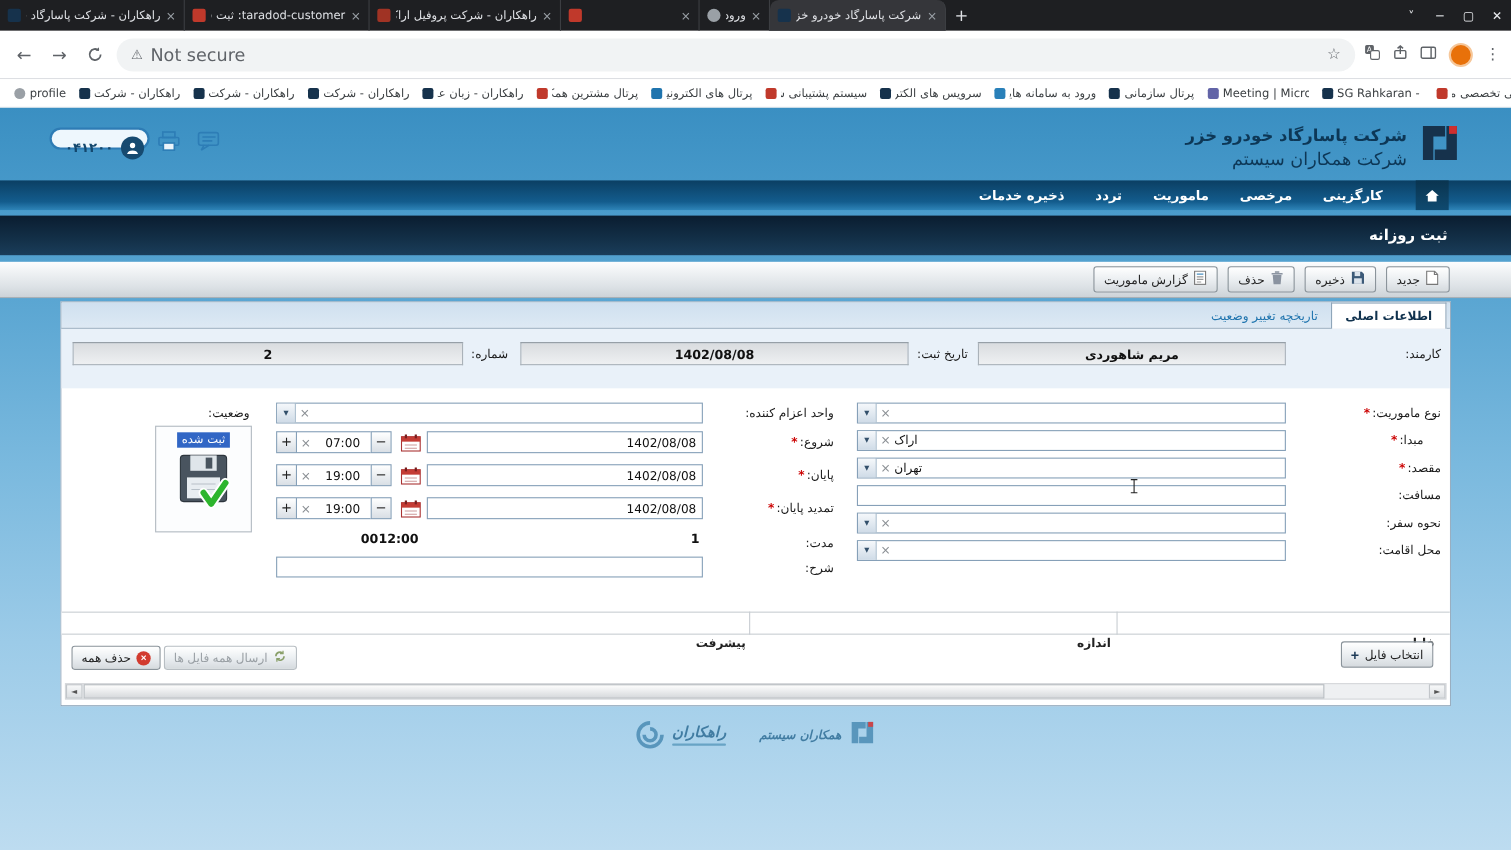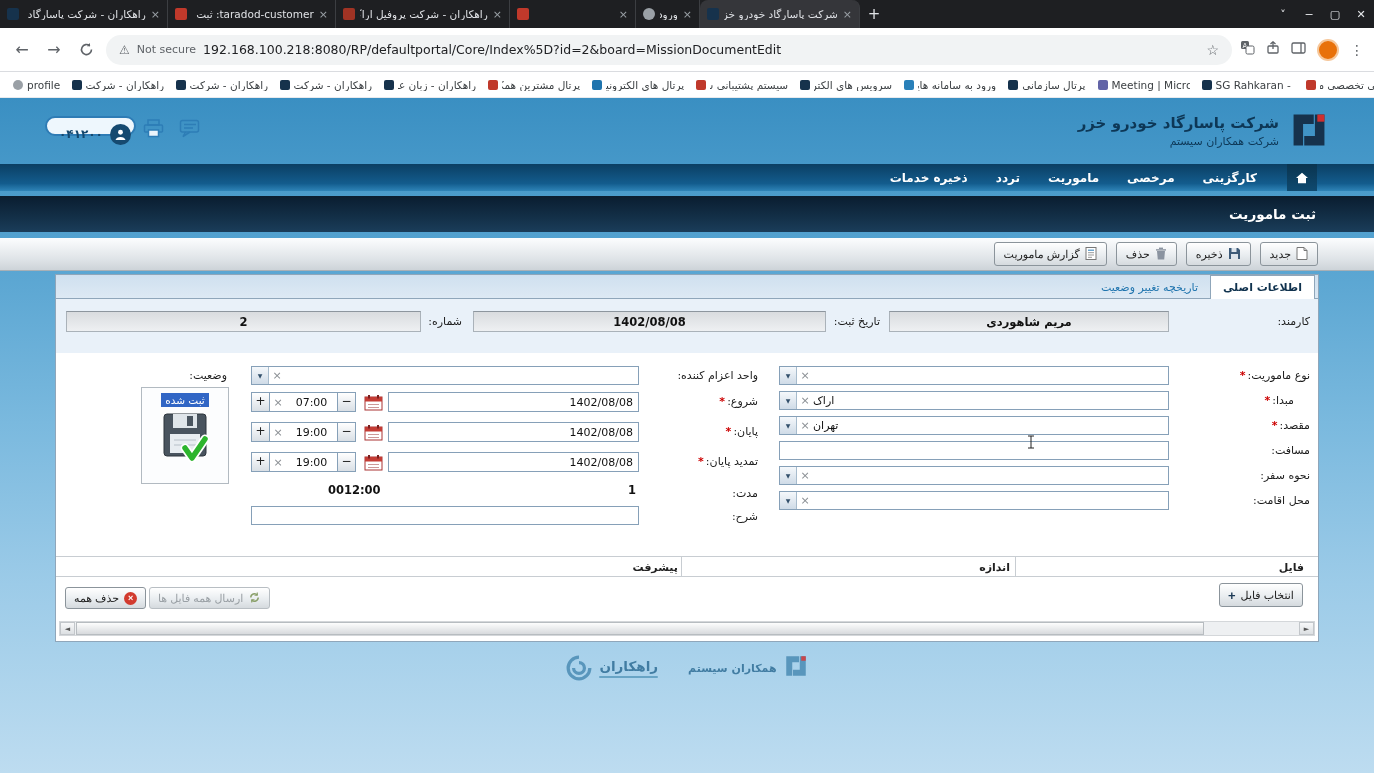--- a/index.html
+++ b/index.html
@@ -16,21 +16,21 @@
   .tab-close { color:#9aa0a6; font-size:11px; flex:none; }
   .newtab { width:28px; display:flex; align-items:center; justify-content:center; font-size:15px; color:#dfe1e5; }
   .win-controls { margin-left:auto; display:flex; align-items:center; }
   .win-btn { width:26px; text-align:center; font-size:11px; color:#e8eaed; }
 
   
   .addressbar { height:44px; background:#fff; display:flex; align-items:center; padding:0 10px; gap:8px; border-bottom:1px solid #dadce0; }
   .nav-ic { width:24px; height:24px; display:flex; align-items:center; justify-content:center; color:#5f6368; font-size:16px; flex:none; }
   .omnibox { flex:1; height:30px; background:#f1f3f4; border-radius:15px; display:flex; align-items:center; padding:0 13px; gap:7px; font-size:12.5px; color:#202124; min-width:0; }
   .warn { color:#5f6368; font-size:12px; }
-  .not-secure { color:#5f6368; font-size:11px; flex:none; }
+  .not-secure { color:#5f6368; font-size:16px; flex:none; }
   .url { color:#202124; white-space:nowrap; overflow:hidden; flex:1; }
   .ob-star { margin-left:auto; color:#5f6368; font-size:14px; flex:none; }
   .right-ics { display:flex; align-items:center; gap:11px; color:#5f6368; flex:none; }
   .avatar { width:22px; height:22px; border-radius:50%; background:#e8710a; border:2px solid #f6c79a; }
   .kebab { font-size:14px; }
 
   
   .bookmarksbar { height:26px; background:#fff; display:flex; align-items:center; padding:0 8px; gap:2px; font-size:10.5px; color:#3c4043; overflow:hidden; border-bottom:1px solid #e8eaed; }
   .bm { display:flex; align-items:center; gap:4px; padding:2px 5px; white-space:nowrap; flex:none; }
   .bm span { display:inline-block; max-width:78px; overflow:hidden; direction:rtl; }
@@ -38,21 +38,21 @@
 
   
   .page { position:relative; height:675px; background:linear-gradient(180deg,#3a8fc2 0%,#4f9fce 18%,#7ab9de 48%,#9ccbe8 72%,#bddcf0 100%); overflow:hidden; }
   .pageheader { height:66px; position:relative; }
   .badge-pill { position:absolute; left:45px; top:18px; height:20px; min-width:82px; border-radius:14px; background:#eef7fd; border:2px solid #2e7cb5; display:flex; align-items:center; gap:7px; padding:16px 3px 0 12px; }
   .badge-num { font-size:12px; font-weight:bold; color:#14486e; }
   .badge-person { width:21px; height:21px; border-radius:50%; background:#164a70; display:flex; align-items:center; justify-content:center; }
   .hicon { position:absolute; top:21px; }
   .company { position:absolute; right:95px; top:16px; text-align:right; color:#0d3756; }
   .company-name { font-size:15px; font-weight:bold; }
-  .company-sub { font-size:11px; margin-top:3px; }
+  .company-sub { font-size:16px; margin-top:3px; }
   .sg-logo { position:absolute; right:46px; top:13px; }
 
   .navbar { height:27px; background:linear-gradient(180deg,#0b3f63,#135c8d 72%,#2e84b8); display:flex; direction:rtl; align-items:center; gap:28px; padding-right:57px; color:#fff; font-size:12px; font-weight:bold; }
   .home-block { width:30px; height:27px; margin-left:2px; background:linear-gradient(180deg,#0a344f,#0f4a70); display:flex; align-items:center; justify-content:center; }
   .nav-item { cursor:default; }
 
   .titlebar { height:36px; margin-top:5px; background:linear-gradient(180deg,#0a1d30,#133048 60%,#1a3d5a); display:flex; justify-content:flex-end; align-items:center; padding-right:58px; color:#fff; font-size:13.5px; font-weight:bold; }
 
   .toolbar { height:33px; margin-top:6px; background:linear-gradient(180deg,#fcfdfe,#dde2e6 70%,#cdd3d8); border-bottom:1px solid #a8b0b6; display:flex; direction:rtl; align-items:center; padding:0 56px; gap:9px; }
   .tbtn { height:24px; display:inline-flex; direction:rtl; align-items:center; gap:5px; padding:0 9px; background:linear-gradient(180deg,#ffffff,#e9edf0 55%,#d5dade); border:1px solid #8b949b; border-radius:3px; font-size:11px; color:#222; }
@@ -82,33 +82,33 @@
   .tval { flex:1; text-align:center; font-size:11px; color:#111; }
   .calicon { width:20px; margin:0 4px 0 8px; display:flex; align-items:center; flex:none; }
   .datefield { flex:1; border:1px solid #86a0b8; background:#fff; display:flex; align-items:center; justify-content:flex-end; padding-right:5px; font-size:11px; color:#111; }
 
   .boldval { position:absolute; font-weight:bold; font-size:11.5px; color:#111; }
 
   .status-box { position:absolute; left:85px; top:88px; width:88px; height:97px; border:1px solid #b2bac1; background:#fcfdfe; text-align:center; }
   .status-val { display:inline-block; margin-top:5px; background:#3166c5; color:#fff; font-size:10.5px; padding:1px 4px; direction:rtl; }
 
   .file-head { position:absolute; left:0; right:0; top:257px; height:21px; border-top:1px solid #c8cdd2; border-bottom:1px solid #c8cdd2; background:#fff; }
-  .fh-label { position:absolute; top:4px; font-weight:bold; font-size:11px; color:#222; direction:rtl; }
+  .fh-label { position:absolute; top:21px; font-weight:bold; font-size:11px; color:#222; direction:rtl; }
   .vline { position:absolute; top:257px; height:21px; border-left:1px solid #c8cdd2; }
 
   .fbtn { position:absolute; display:inline-flex; align-items:center; gap:5px; padding:0 8px; background:linear-gradient(180deg,#ffffff,#e9edf0 55%,#d5dade); border:1px solid #8b949b; border-radius:3px; font-size:11px; color:#222; direction:rtl; }
   .fbtn.disabled { color:#9aa0a5; border-color:#b8bec3; }
   .redx { width:13px; height:13px; border-radius:50%; background:#d23b2f; color:#fff; font-size:9px; line-height:13px; text-align:center; font-weight:bold; flex:none; }
   .plusico { font-weight:bold; color:#1d3a56; font-size:13px; }
 
   .hscroll { position:absolute; left:3px; right:3px; top:322px; height:15px; background:#eef0f2; border:1px solid #d4d7da; display:flex; align-items:stretch; }
   .scroll-btn { width:15px; background:linear-gradient(180deg,#f7f8f9,#dcdfe2); border:1px solid #c2c6ca; display:flex; align-items:center; justify-content:center; font-size:7px; color:#555; flex:none; }
   .scroll-thumb { width:1128px; background:linear-gradient(180deg,#fdfdfd,#d7dadd); border:1px solid #b7bcc0; margin:0 1px; flex:none; }
 
-  .footer { margin-top:12px; display:flex; align-items:center; justify-content:center; gap:30px; opacity:.85; }
+  .footer { margin-top:12px; display:flex; align-items:center; justify-content:center; gap:30px; opacity:.85;font-style:italic; }
   .logo-rahkaran { display:flex; align-items:center; gap:7px; color:#2f6e96; }
   .lr-name { font-size:13.5px; font-weight:bold; direction:rtl; }
   .lr-line { height:2px; background:#5d9cbf; margin-top:2px; border-radius:1px; }
   .logo-sg { display:flex; align-items:center; gap:7px; color:#2f6e96; }
   .ls-text { font-size:11px; font-weight:bold; direction:rtl; }
 
   .ibeam { position:absolute; left:971px; top:136px; }
 </style>
 </head>
 <body>
@@ -170,21 +170,20 @@
     <span class="nav-ic">→</span>
     <span class="nav-ic">
       <svg width="15" height="15" viewBox="0 0 15 15">
           <path d="M12.5 7.5a5 5 0 1 1-1.7-3.7" fill="none" stroke="#5f6368" stroke-width="1.6"></path>
           <path d="M11 1v3.2H7.8z" fill="#5f6368"></path>
         </svg>
     </span>
     <div class="omnibox">
       <span class="warn">⚠</span>
       <span class="not-secure">Not secure</span>
-      <span class="url">192.168.100.218:8080/RP/defaultportal/Core/Index%5D?id=2&amp;board=MissionDocumentEdit</span>
       <span class="ob-star">☆</span>
     </div>
     <div class="right-ics">
       <span>
         <svg width="15" height="15" viewBox="0 0 15 15">
             <rect x="1" y="1" width="8" height="8" rx="1.5" fill="#5f6368"></rect>
             <text x="5" y="7.6" font-size="7" fill="#fff" text-anchor="middle">A</text>
             <rect x="6" y="6" width="8" height="8" rx="1.5" fill="#fff" stroke="#5f6368"></rect>
           </svg>
       </span>
@@ -310,21 +309,21 @@
           </svg>
       </div>
       <span class="nav-item">کارگزینی</span>
       <span class="nav-item">مرخصی</span>
       <span class="nav-item">ماموریت</span>
       <span class="nav-item">تردد</span>
       <span class="nav-item">ذخیره خدمات</span>
     </div>
 
     <div class="titlebar">
-      <span>ثبت ماموریت</span>
+      <span>ثبت روزانه</span>
     </div>
 
     <div class="toolbar">
       <button class="tbtn">
         <span><svg width="12" height="13" viewBox="0 0 12 13">
               <path d="M1 .5h7l3 3V12.5H1z" fill="#fff" stroke="#777"></path>
               <path d="M8 .5v3h3" fill="none" stroke="#777"></path>
             </svg></span>
         <span>جدید</span>
       </button>

